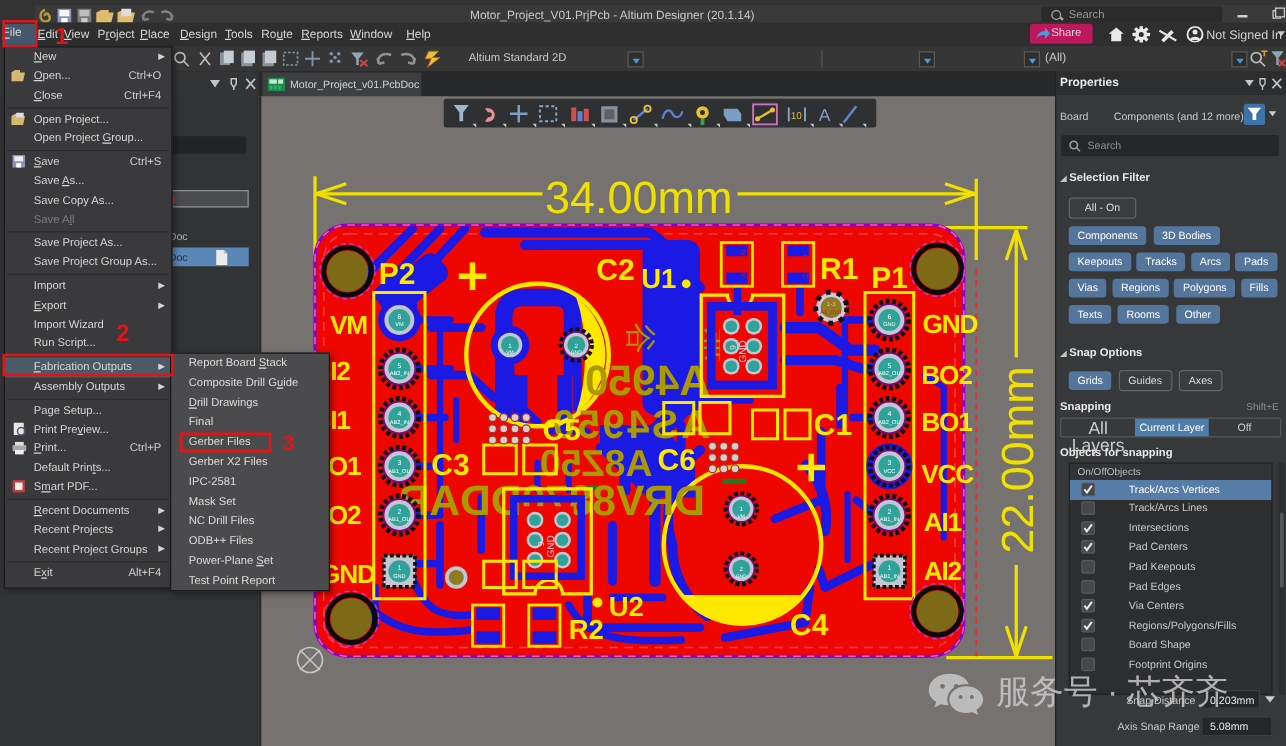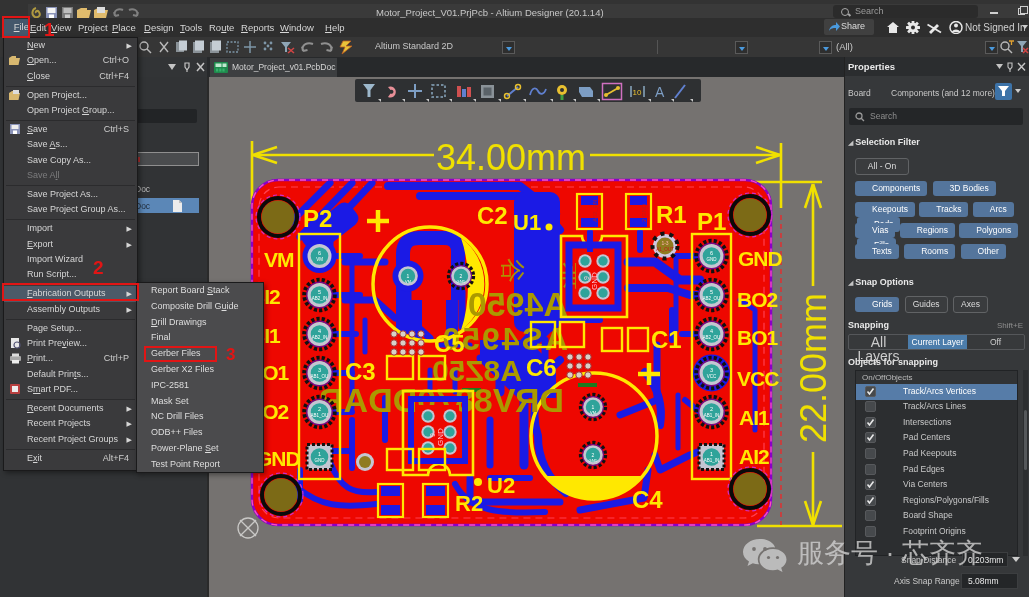--- a/index.html
+++ b/index.html
@@ -12,35 +12,35 @@
 #tsearch { position:absolute; left:805px; top:1px; width:145px; height:13px; background:#2b2b2b; border-radius:3px; color:#9a9a9a; font-size:9px; line-height:13px; padding-left:22px; }
 #tsearch:before { content:""; position:absolute; left:8px; top:2.5px; width:6px; height:6px; border:1.4px solid #a8a8a8; border-radius:50%; }
 #tsearch:after { content:""; position:absolute; left:15px; top:9px; width:3px; height:1.5px; background:#a8a8a8; transform:rotate(45deg); }
 #winbtn-min { position:absolute; left:962px; top:8px; width:8px; height:2px; background:#cfcfcf; }
 #winbtn-max { position:absolute; left:990px; top:4px; width:7px; height:7px; border:1px solid #cfcfcf; }
 #winbtn-max:before { content:""; position:absolute; left:1px; top:-3px; width:6px; height:6px; border:1px solid #cfcfcf; background:#3a3a3a; }
 #winbtn-close { position:absolute; left:1006px; top:0; width:23px; height:16px; background:#c2272d; color:#fff; font-size:10px; text-align:center; line-height:15px; }
 
 #menubar { position:absolute; left:0; top:18px; width:1029px; height:19px; background:#2e2e2e; color:#d6d6d6; font-size:9.5px; }
 #menubar .mi { position:absolute; top:3px; height:14px; line-height:13px; }
-#file-item { position:absolute; left:2px; top:1px; width:27px; height:17px; background:#44576b; text-align:right; line-height:16px; }
+#file-item { position:absolute; left:2px; top:1px; width:27px; height:17px; background:#44576b; text-align:left; line-height:16px; }
 
 #toolbar { position:absolute; left:0; top:37px; width:1029px; height:20px; background:#363636; color:#c8c8c8; }
 
 #tabrow { position:absolute; left:0; top:57px; width:1029px; height:20px; background:#27292b; }
 #tabrow-left { position:absolute; left:0; top:0; width:207px; height:20px; background:#323436; color:#c4c4c4; }
 #doctab { position:absolute; left:210px; top:1px; width:127px; height:19px; background:#3d3f41; color:#d4d4d4; font-size:8.5px; line-height:18px; }
 
 #leftpanel { position:absolute; left:0; top:77px; width:207px; height:520px; background:#313335; }
 
 #canvas { position:absolute; left:207px; top:77px; width:637px; height:520px; background:#757270;text-align:center; }
 #canvasedge { position:absolute; left:207px; top:77px; width:2px; height:520px; background:#2a2a2a; z-index:4; }
 
 #rightpanel { position:absolute; left:844px; top:57px; width:185px; height:540px; background:#36383a; color:#ccc; font-size:8.5px; border-left:1px solid #222; }
-.rp-blue { background:#54759c; color:#fff; border-radius:3px; padding:2px 7px 3px 17px; font-size:8.5px; display:inline-block; }
+.rp-blue { background:#54759c; color:#fff; border-radius:3px; padding:2px 7px 3px 7px; font-size:8.5px; display:inline-block; }
 .rp-dark { background:#3a3c3e; color:#ddd; border:1px solid #616365; border-radius:3px; padding:2px 7px 3px 7px; font-size:8.5px; display:inline-block; }
 .rp-head { font-weight:bold; color:#e9e9e9; font-size:9px; }
 
 #filemenu { position:absolute; left:3px; top:37px; width:135px; height:434px; background:#3a3a3c; border:1px solid #1a1a1b; box-shadow:2px 2px 5px rgba(0,0,0,.4); color:#d6d6d6; font-size:9px; z-index:50; }
 #filemenu .fm { position:relative; height:15.4px; line-height:15.4px; padding-left:23px; white-space:nowrap; }
 #filemenu .sep { height:3.5px; position:relative; }
 #filemenu .sep:after { content:""; position:absolute; left:2px; right:2px; top:1.5px; height:1px; background:#2b2b2d; }
 #filemenu .sc { position:absolute; right:8px; top:0; color:#cfcfcf; }
 #filemenu .ar { position:absolute; right:5px; top:0px; font-size:7px; }
 #filemenu .dis { color:#7c7c7e; }
@@ -86,21 +86,21 @@
   <div class="mi" style="left:30px"><u>E</u>dit</div>
   <div class="mi" style="left:51px"><u>V</u>iew</div>
   <div class="mi" style="left:78px">P<u>r</u>oject</div>
   <div class="mi" style="left:112px"><u>P</u>lace</div>
   <div class="mi" style="left:144px"><u>D</u>esign</div>
   <div class="mi" style="left:180px"><u>T</u>ools</div>
   <div class="mi" style="left:209px">Ro<u>u</u>te</div>
   <div class="mi" style="left:241px"><u>R</u>eports</div>
   <div class="mi" style="left:280px"><u>W</u>indow</div>
   <div class="mi" style="left:325px"><u>H</u>elp</div>
-  <div class="abs" style="left:824px;top:1px;width:50px;height:16px;background:#404040;border-radius:2px;color:#dcdcdc;font-size:9px;line-height:15px;padding-left:17px">Share</div>
+  <div class="abs" style="left:824px;top:1px;width:50px;height:16px;background:#be185d;border-radius:2px;color:#dcdcdc;font-size:9px;line-height:15px;padding-left:17px">Share</div>
   <svg class="abs" style="left:828px;top:4px" width="12" height="10" viewBox="0 0 12 10">
       <path d="M1 9 C2 4 5 3 8 3 L8 0 L12 4.5 L8 9 L8 6 C5 6 3 6 1 9 Z" fill="#4a9ade"></path>
     </svg>
   <svg class="abs" style="left:886px;top:3px" width="140" height="13" viewBox="0 0 140 13">
     <path d="M1 6 L7 1 L13 6 L11 6 L11 12 L3 12 L3 6 Z" fill="#e8e8e8"></path>
     <g fill="#e8e8e8">
         <circle cx="27" cy="6.5" r="4.8"></circle>
         <g transform="translate(27,6.5)">
           <rect x="-1.4" y="-7" width="2.8" height="14" rx="0.5"></rect>
           <rect x="-1.4" y="-7" width="2.8" height="14" rx="0.5" transform="rotate(45)"></rect>

